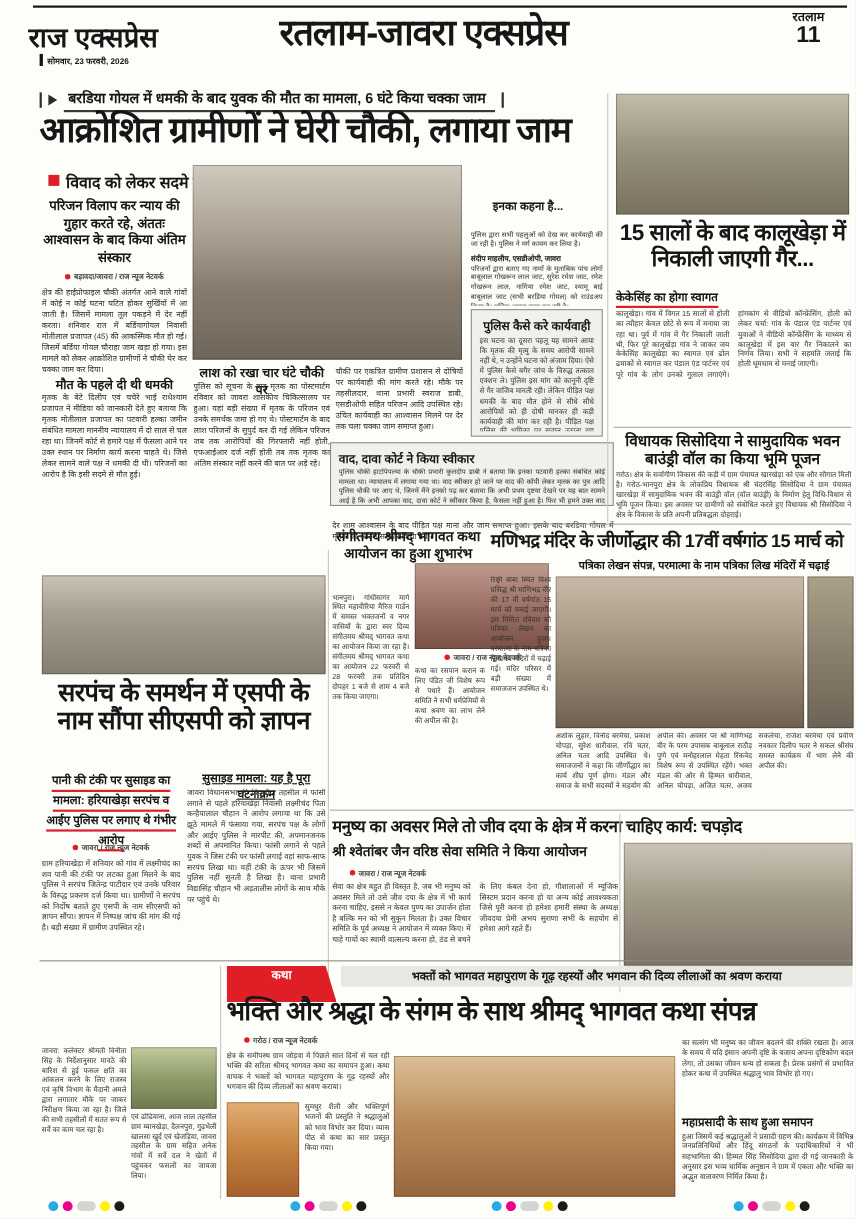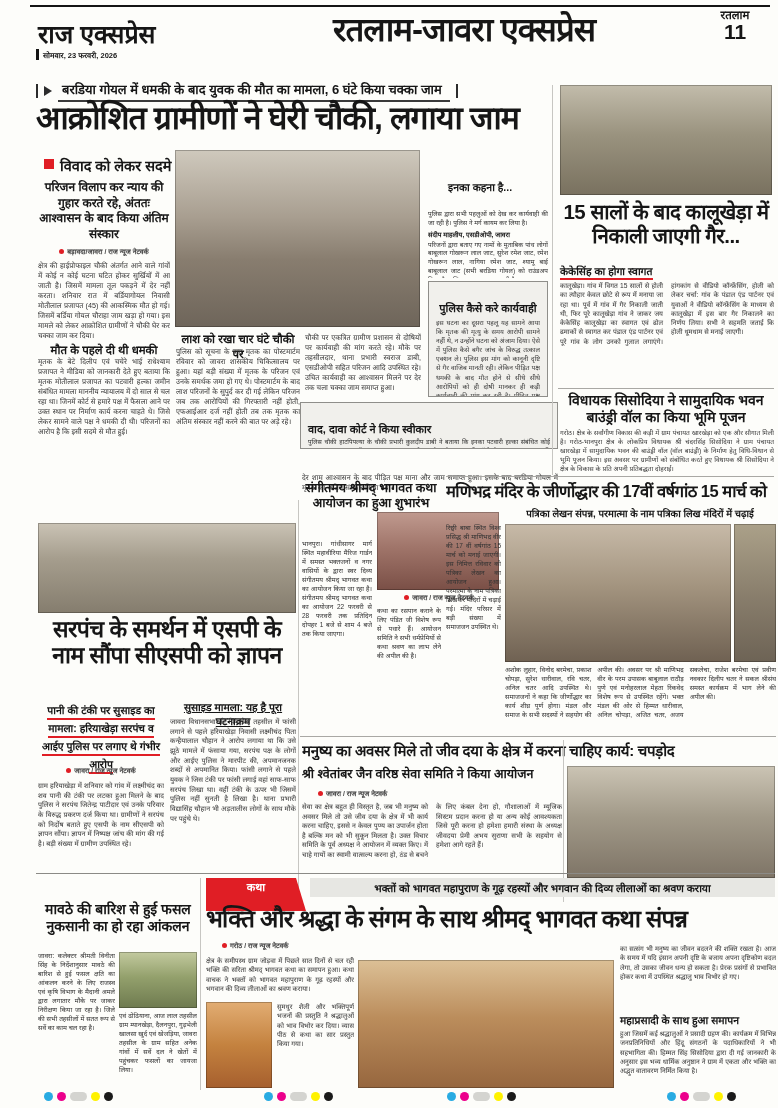--- a/index.html
+++ b/index.html
@@ -17,38 +17,38 @@
   .ph-memo{background:linear-gradient(180deg,#cac3b5,#a59d8d 40%,#857d6e);}
   .ph-garden{background:linear-gradient(180deg,#c09a8f,#a0756a 45%,#7a4f46);}
   .ph-patrika{background:linear-gradient(180deg,#c7baa8,#a3947f 45%,#6f6152);}
   .ph-strip{background:linear-gradient(180deg,#aba189,#8a7f6d 50%,#6d6355);}
   .ph-jain{background:linear-gradient(180deg,#cbc4b4,#a29a89 45%,#7e7466);}
   .ph-field{background:linear-gradient(180deg,#c3ca9f,#93a06c 45%,#6e7a4f);}
   .ph-pandal{background:linear-gradient(180deg,#dcc096,#bb8d5c 45%,#96663e);}
   .ph-saint{background:linear-gradient(180deg,#e2ad73,#c4823f 50%,#a65f2e);}
   .vline{width:1px;background:#c7c6c2;}
   .hline{height:1px;background:#a9a8a4;}
-  .gbox{background:#f1f0ec;border:1px solid #8f8e8a;padding:18px 7px;box-sizing:border-box;overflow:hidden;}
+  .gbox{background:#f1f0ec;border:1px solid #8f8e8a;padding:6px 7px;box-sizing:border-box;overflow:hidden;}
   .redbar{background:#e01e25;}
   .arrow-r{width:0;height:0;border-left:8px solid #2c2c2c;border-top:5px solid transparent;border-bottom:5px solid transparent;}
   .mark{width:9px;height:9px;border-radius:50%;}
   .mark.pill{width:17px;border-radius:5px;}
   .markrow{display:flex;gap:4px;align-items:center;}
   .nowrap{white-space:nowrap;}
 </style>
 </head>
 <body>
 
 <div class="page">
 
   <div class="abs" style="left:30px;top:5px;width:740px;height:2px;background:#141414;"></div>
-  <div class="abs hl" style="left:38px;top:16px;width:170px;font-size:25px;">राज एक्सप्रेस</div>
+  <div class="abs hl" style="left:26px;top:16px;width:170px;font-size:25px;">राज एक्सप्रेस</div>
   <div class="abs" style="left:36px;top:49px;width:3px;height:11px;background:#141414;"></div>
   <div class="abs hl" style="left:43px;top:50px;font-size:7.5px;">सोमवार, 23 फरवरी, 2026</div>
-  <div class="abs hl center" style="left:175px;top:6px;width:420px;font-size:33px;letter-spacing:-1px;text-align:right;">रतलाम-जावरा एक्सप्रेस</div>
+  <div class="abs hl center" style="left:175px;top:6px;width:420px;font-size:33px;letter-spacing:-1px;">रतलाम-जावरा एक्सप्रेस</div>
   <div class="abs center" style="left:700px;top:7px;width:70px;">
     <div class="hl" style="font-size:11.5px;">रतलाम</div>
     <div class="hl" style="font-size:21px;line-height:.95;">11</div>
   </div>
 
   <div class="abs" style="left:36px;top:80px;width:540px;display:flex;align-items:center;gap:6px;">
     <span style="width:2px;height:14px;background:#2c2c2c;"></span>
     <span class="arrow-r"></span>
     <span class="hl" style="font-size:13px;border-bottom:2px solid #3a3a3a;padding:0 8px 2px 4px;">बरडिया गोयल में धमकी के बाद युवक की मौत का मामला, 6 घंटे किया चक्का जाम</span>
     <span style="width:2px;height:14px;background:#2c2c2c;"></span>
@@ -76,21 +76,21 @@
   <div class="abs" style="left:428px;top:210px;width:120px;height:68px;overflow:hidden;">
     <div class="bodytxt" style="font-size:6.4px;">पुलिस द्वारा सभी पहलुओं को देख कर कार्यवाही की जा रही है। पुलिस ने मर्ग कायम कर लिया है।</div>
     <div class="hl" style="font-size:6.6px;margin:2px 0;">संदीप माहलीय, एसडीओपी, जावरा</div>
     <div class="bodytxt" style="font-size:6.4px;">परिजनों द्वारा बताए गए नामों के मुताबिक पांच लोगों बाबूलाल गोखरून लाल जाट, सुरेश रमेश जाट, रमेश गोखरून लाल, नागिया रमेश जाट, श्यामू बाई बाबूलाल जाट (सभी बरडिया गोयल) को राउंडअप किया है। पुलिस अपना काम कर रही है।</div>
 
   </div>
   <div class="abs gbox" style="left:428px;top:281px;width:120px;height:116px;">
     <div class="hl center" style="font-size:11px;margin-bottom:3px;">पुलिस कैसे करे कार्यवाही</div>
     <div class="bodytxt" style="font-size:6.6px;height:86px;">इस घटना का दूसरा पहलू यह सामने आया कि मृतक की मृत्यु के समय आरोपी सामने नहीं थे, न उन्होंने घटना को अंजाम दिया। ऐसे में पुलिस कैसे बगैर जांच के विरुद्ध तत्काल एक्शन ले। पुलिस इस मांग को कानूनी दृष्टि से गैर वाजिब मानती रही। लेकिन पीड़ित पक्ष धमकी के बाद मौत होने से सीधे सीधे आरोपियों को ही दोषी मानकर ही कड़ी कार्यवाही की मांग कर रही है। पीड़ित पक्ष पुलिस की भूमिका पर सवाल उठाता रहा लेकिन पुलिस इन आरोपों को खारिज कर रही है।</div>
   </div>
-  <div class="abs gbox" style="left:300px;top:402px;width:258px;height:47px;">
+  <div class="abs gbox" style="left:300px;top:402px;width:258px;height:58px;">
     <div class="hl" style="font-size:11px;margin-bottom:2px;">वाद, दावा कोर्ट ने किया स्वीकार</div>
     <div class="bodytxt" style="font-size:6.3px;height:42px;">पुलिस चौकी हाटपिपल्या के चौकी प्रभारी कुलदीप डाबी ने बताया कि इनका पटवारी हल्का संबंधित कोई मामला था। न्यायालय में लगाया गया था। वाद स्वीकार हो जाने पर वाद की कॉपी लेकर मृतक का पुत्र आदि पुलिस चौकी पर आए थे, जिनमें मैंने इनको पढ़ कर बताया कि अभी प्रथम दृष्टया देखने पर यह बात सामने आई है कि अभी आपका वाद, दावा कोर्ट ने स्वीकार किया है, फैसला नहीं हुआ है। फिर भी हमने उक्त वाद स्वीकार पत्र की कॉपी लेकर कहा कि हम ने दिखवाते हैं। इस बीच रात्रि 9.30 बजे पता चला कि यह घटना घटित हो गई।</div>
   </div>
   <div class="abs bodytxt" style="left:302px;top:473px;width:256px;height:22px;">देर शाम आश्वासन के बाद पीड़ित पक्ष माना और जाम समाप्त हुआ। इसके बाद बरडिया गोयल में मृतक का अंतिम संस्कार किया गया।</div>
 
   <div class="abs vline" style="left:552px;top:85px;height:390px;"></div>
   <div class="abs photo ph-meeting" style="left:560px;top:85px;width:212px;height:110px;"></div>
   <div class="abs hl center" style="left:557px;top:200px;width:218px;font-size:20.5px;line-height:1.15;letter-spacing:-0.5px;">15 सालों के बाद कालूखेड़ा में निकाली जाएगी गैर...</div>
   <div class="abs" style="left:560px;top:261px;">
     <span class="hl" style="font-size:10.5px;border-bottom:2px solid #e01e25;padding-bottom:1px;">केकेसिंह का होगा स्वागत</span>
@@ -147,21 +147,20 @@
   </div>
   <div class="abs vline" style="left:563px;top:740px;height:162px;"></div>
   <div class="abs photo ph-jain" style="left:567px;top:766px;width:208px;height:112px;"></div>
   <div class="abs" style="left:567px;top:881px;width:208px;display:flex;gap:8px;">
     <span style="font-size:6px;color:#333;width:100px;">भागीरथ, प्रकाश चांदवा, अनिल श्रीश्रीमाल आदि ने अतिथियों का स्वागत किया।</span>
     <span style="font-size:6px;color:#333;width:100px;">लाभार्थी बस्तीवाल परिवार का इस अवसर पर सम्मान किया गया।</span>
   </div>
 
   <div class="abs hline" style="left:36px;top:873px;width:739px;background:#8b8a86;"></div>
 
-  <div class="abs hl center" style="left:38px;top:901px;width:160px;font-size:14px;line-height:1.22;">मावठे की बारिश से हुई फसल नुकसानी का हो रहा आंकलन</div>
   <div class="abs bodytxt" style="left:38px;top:952px;width:77px;height:138px;font-size:6.5px;">जावरा: कलेक्टर श्रीमती विनीता सिंह के निर्देशानुसार मावठे की बारिश से हुई फसल क्षति का आंकलन करने के लिए राजस्व एवं कृषि विभाग के मैदानी अमले द्वारा लगातार मौके पर जाकर निरीक्षण किया जा रहा है। जिले की सभी तहसीलों में सतत रूप से सर्वे का काम चल रहा है।</div>
   <div class="abs photo ph-field" style="left:119px;top:952px;width:78px;height:56px;"></div>
   <div class="abs bodytxt" style="left:119px;top:1012px;width:78px;height:78px;font-size:6.5px;">एवं ढोढियाना, आज लाल तहसील ग्राम म्यानखेड़ा, दैलनपुरा, गुढ़भेली खालसा खुर्द एवं खेजड़िया, जावरा तहसील के ग्राम सहित अनेक गांवों में सर्वे दल ने खेतों में पहुंचकर फसलों का जायजा लिया।</div>
   <div class="abs vline" style="left:200px;top:878px;height:212px;"></div>
 
   <div class="abs redbar" style="left:206px;top:878px;width:100px;height:33px;clip-path:polygon(0 0,90% 0,100% 100%,0 100%);">
     <span style="color:#fff;font-weight:bold;font-size:11px;line-height:19px;display:block;text-align:center;">कथा</span>
   </div>
   <div class="abs center" style="left:310px;top:878px;width:465px;height:19px;background:#e7e7e3;">
     <span class="hl" style="font-size:10.5px;line-height:19px;">भक्तों को भागवत महापुराण के गूढ़ रहस्यों और भगवान की दिव्य लीलाओं का श्रवण कराया</span>

